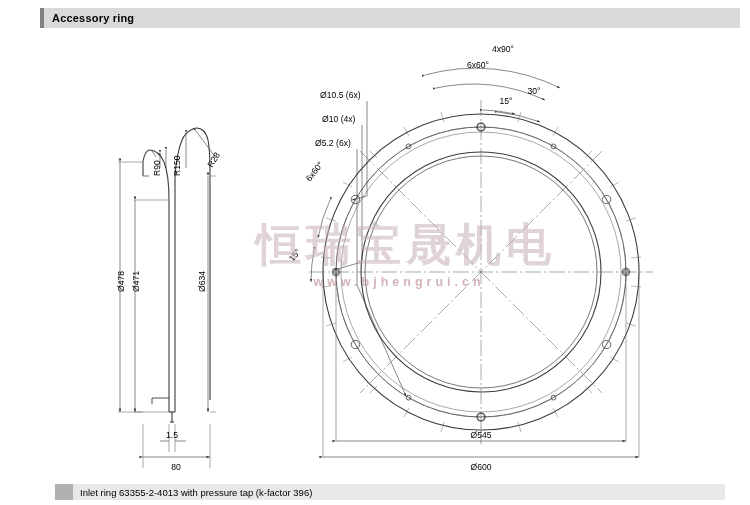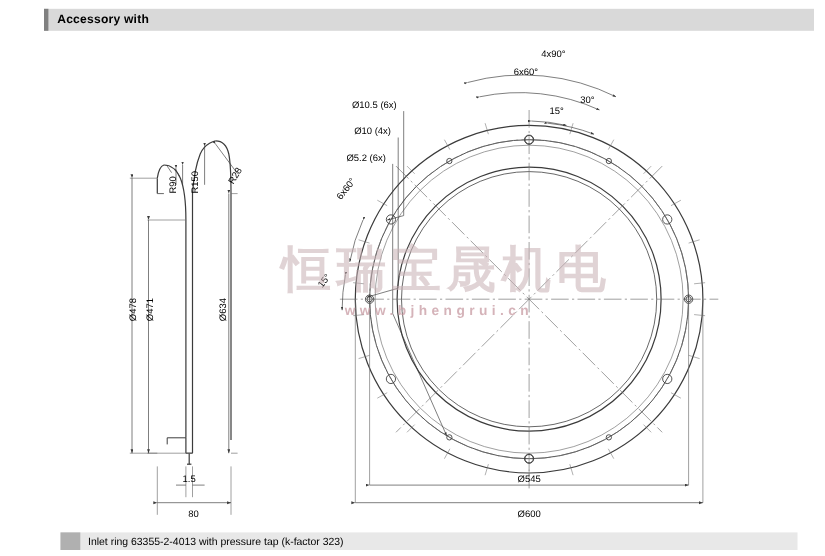--- a/index.html
+++ b/index.html
@@ -95,21 +95,21 @@
     font-family: "Liberation Sans", sans-serif;
     padding-left: 28px;
   }
 </style>
 </head>
 <body>
 
 <div id="page">
 
   <div class="header-bar">
-    <span class="title">Accessory with</span>
+    <span class="title">Accessory ring</span>
   </div>
 
   <svg class="drawing" viewBox="0 0 750 505">
     <defs>
       <marker id="arrow" markerWidth="7" markerHeight="7" refX="6" refY="2.2" orient="auto">
         <path d="M0,0 L6,2.2 L0,4.4 z" fill="#3b3b3b"></path>
       </marker>
       <marker id="arrowS" markerWidth="6" markerHeight="6" refX="5" refY="1.9" orient="auto">
         <path d="M0,0 L5,1.9 L0,3.8 z" fill="#3b3b3b"></path>
       </marker>
@@ -306,16 +306,16 @@
       <text x="481" y="470" text-anchor="middle">Ø600</text>
     </g>
   </svg>
 
   <div class="watermark">
     <div class="wm-main">恒瑞宝晟机电</div>
     <div class="wm-sub">www.bjhengrui.cn</div>
   </div>
 
   <div class="caption-bar">
-    <span class="caption">Inlet ring 63355-2-4013 with pressure tap (k-factor 323)</span>
+    <span class="caption">Inlet ring 63355-2-4013 with pressure tap (k-factor 396)</span>
   </div>
 
 </div>
 
 </body></html>

